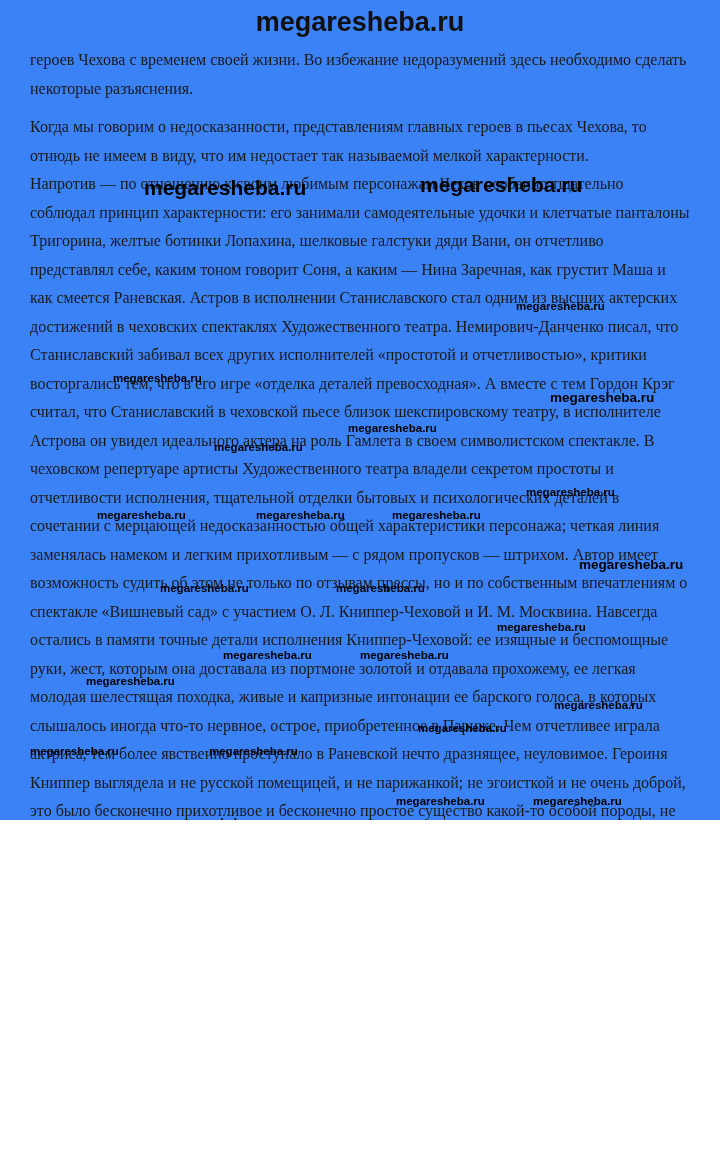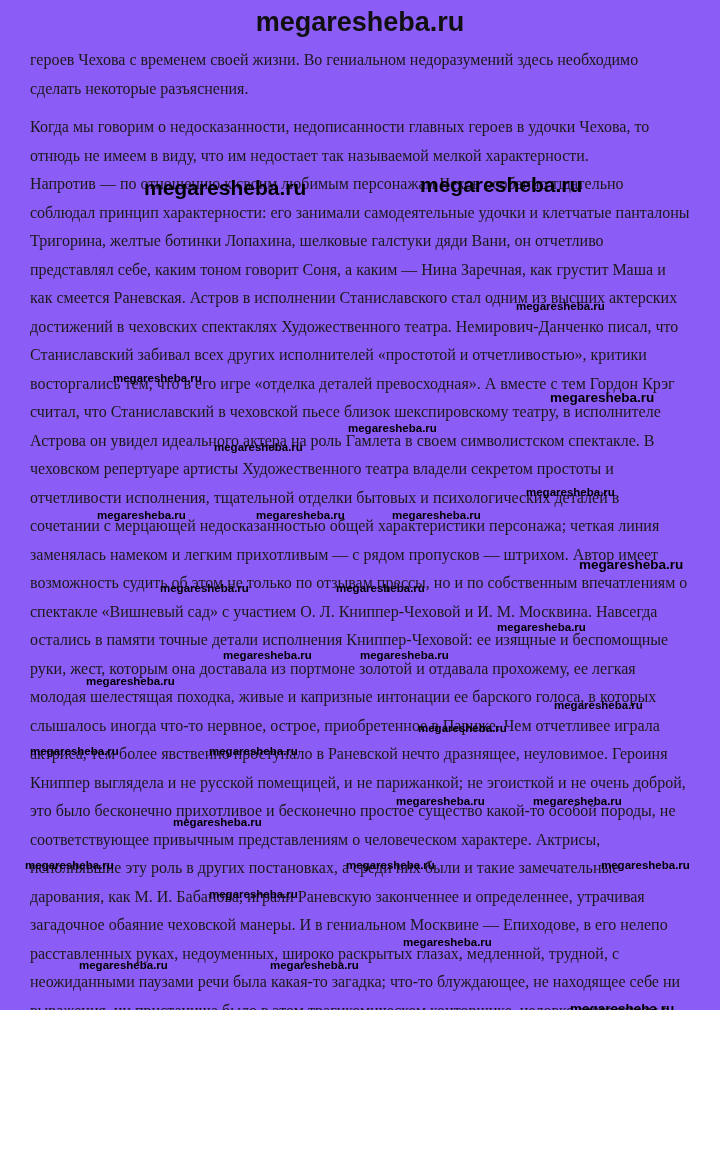--- a/index.html
+++ b/index.html
@@ -3,22 +3,22 @@
 <meta charset="utf-8">
 <style>
   html, body {
     margin: 0;
     padding: 0;
     background: #ffffff;
   }
   .page {
     position: relative;
     width: 720px;
-    height: 1010px;
-    background: #8b5cf6;
+    height: 820px;
+    background: #3b82f6;
     overflow: hidden;
     color: #1a1a1a;
     font-family: "Liberation Serif", "DejaVu Serif", serif;
   }
   .site-header {
     position: absolute;
     top: 7px;
     left: 0;
     width: 100%;
     text-align: center;
@@ -68,22 +68,22 @@
   }
 </style>
 </head>
 <body>
 
 <div class="page">
 
   <div class="site-header">megaresheba.ru</div>
 
   <div class="content">
-    <p class="gap-after">героев Чехова с временем своей жизни. Во гениальном недоразумений здесь необходимо сделать некоторые разъяснения.</p>
-    <p>Когда мы говорим о недосказанности, недописанности главных героев в удочки Чехова, то отнюдь не имеем в виду, что им недостает так называемой мелкой характерности.</p>
+    <p class="gap-after">героев Чехова с временем своей жизни. Во избежание недоразумений здесь необходимо сделать некоторые разъяснения.</p>
+    <p>Когда мы говорим о недосказанности, представлениям главных героев в пьесах Чехова, то отнюдь не имеем в виду, что им недостает так называемой мелкой характерности.</p>
     <p>Напротив — по отношению к своим любимым персонажам Чехов особенно тщательно соблюдал принцип характерности: его занимали самодеятельные удочки и клетчатые панталоны Тригорина, желтые ботинки Лопахина, шелковые галстуки дяди Вани, он отчетливо представлял себе, каким тоном говорит Соня, а каким — Нина Заречная, как грустит Маша и как смеется Раневская. Астров в исполнении Станиславского стал одним из высших актерских достижений в чеховских спектаклях Художественного театра. Немирович-Данченко  писал, что Станиславский забивал всех других исполнителей «простотой и отчетливостью», критики восторгались тем, что в его игре «отделка деталей превосходная». А вместе с тем Гордон Крэг считал, что Станиславский в чеховской пьесе близок шекспировскому театру, в исполнителе Астрова он увидел идеального актера на роль Гамлета в своем символистском спектакле. В чеховском репертуаре артисты Художественного театра владели секретом простоты и отчетливости исполнения, тщательной отделки бытовых и психологических деталей в сочетании с мерцающей недосказанностью общей характеристики персонажа; четкая линия заменялась намеком и легким прихотливым — с рядом пропусков — штрихом. Автор имеет возможность судить об этом не только по отзывам прессы, но и по собственным впечатлениям о спектакле «Вишневый сад» с участием О. Л. Книппер-Чеховой и И. М. Москвина. Навсегда остались в памяти точные детали исполнения Книппер-Чеховой: ее изящные и беспомощные руки, жест, которым она доставала из портмоне золотой и отдавала прохожему, ее легкая молодая шелестящая походка, живые и капризные интонации ее барского голоса, в которых слышалось иногда что-то нервное, острое, приобретенное в Париже. Чем отчетливее играла актриса, тем более явственно проступало в Раневской нечто дразнящее, неуловимое. Героиня Книппер выглядела и не русской помещицей, и не парижанкой; не эгоисткой и не очень доброй, это было бесконечно прихотливое и бесконечно простое существо какой-то особой породы, не соответствующее привычным представлениям о человеческом характере. Актрисы, исполнявшие эту роль в других постановках, а среди них были и такие замечательные дарования, как М. И. Бабанова, играли Раневскую законченнее и определеннее, утрачивая загадочное обаяние чеховской манеры. И в гениальном Москвине — Епиходове, в его нелепо расставленных руках, недоуменных, широко раскрытых глазах, медленной, трудной, с неожиданными паузами речи была какая-то загадка; что-то блуждающее, не находящее себе  ни выражения, ни пристанища было в этом трагикомическом конторщике, неловко застрявшем в жизни где-то между господами и слугами. В Епиходове Москвин дал шаржированный вариант излюбленной чеховской темы человека, который не укладывается в рамки, положенные ему по его званию и образу жизни, Через крайнюю отчетливость и определенность актерского исполнения раскрывалась крайняя неопределенность социального положения и психологии театрального персонажа. Так называемая</p>
   </div>
 
   <div class="wm-layer" id="wm-layer">
       <span class="wm wm-lg" style="left: 144px; top: 177px;">megaresheba.ru</span>
       <span class="wm wm-lg" style="left: 420px; top: 174px;">megaresheba.ru</span>
       <span class="wm wm-sm" style="left: 516px; top: 301px;">megaresheba.ru</span>
       <span class="wm wm-sm" style="left: 113px; top: 373px;">megaresheba.ru</span>
       <span class="wm wm-md" style="left: 550px; top: 391px;">megaresheba.ru</span>
       <span class="wm wm-sm" style="left: 348px; top: 423px;">megaresheba.ru</span>

